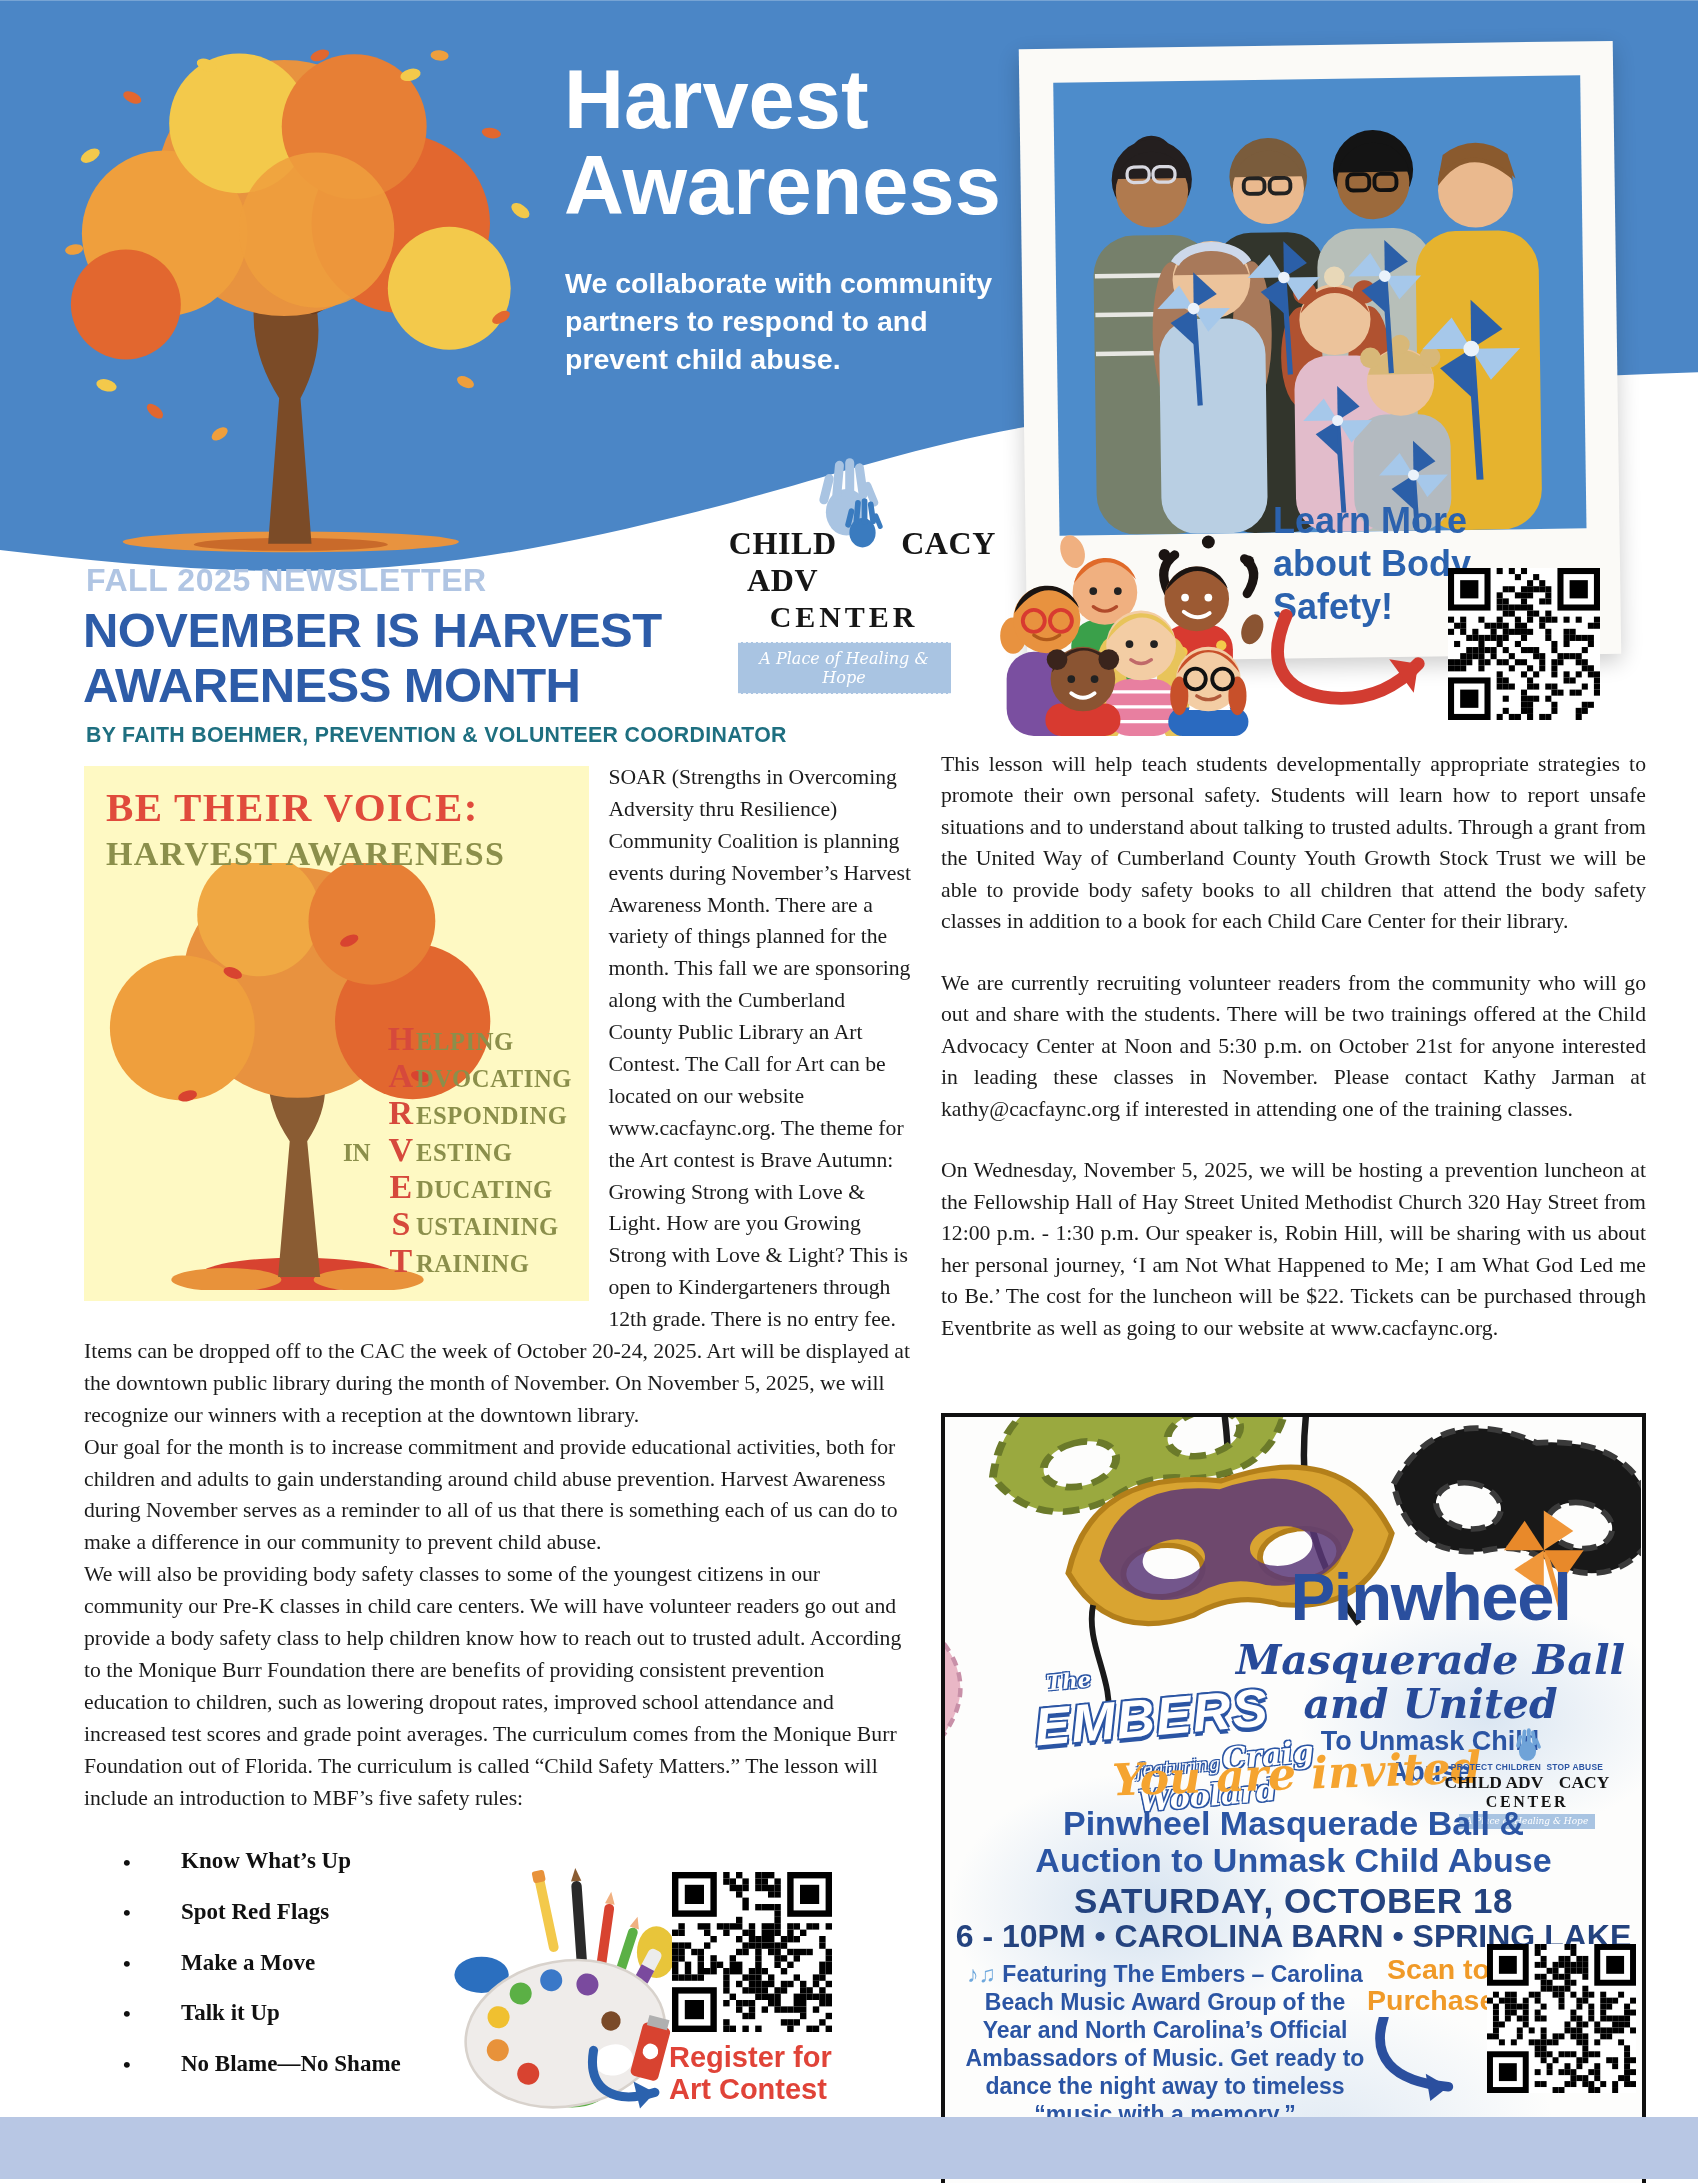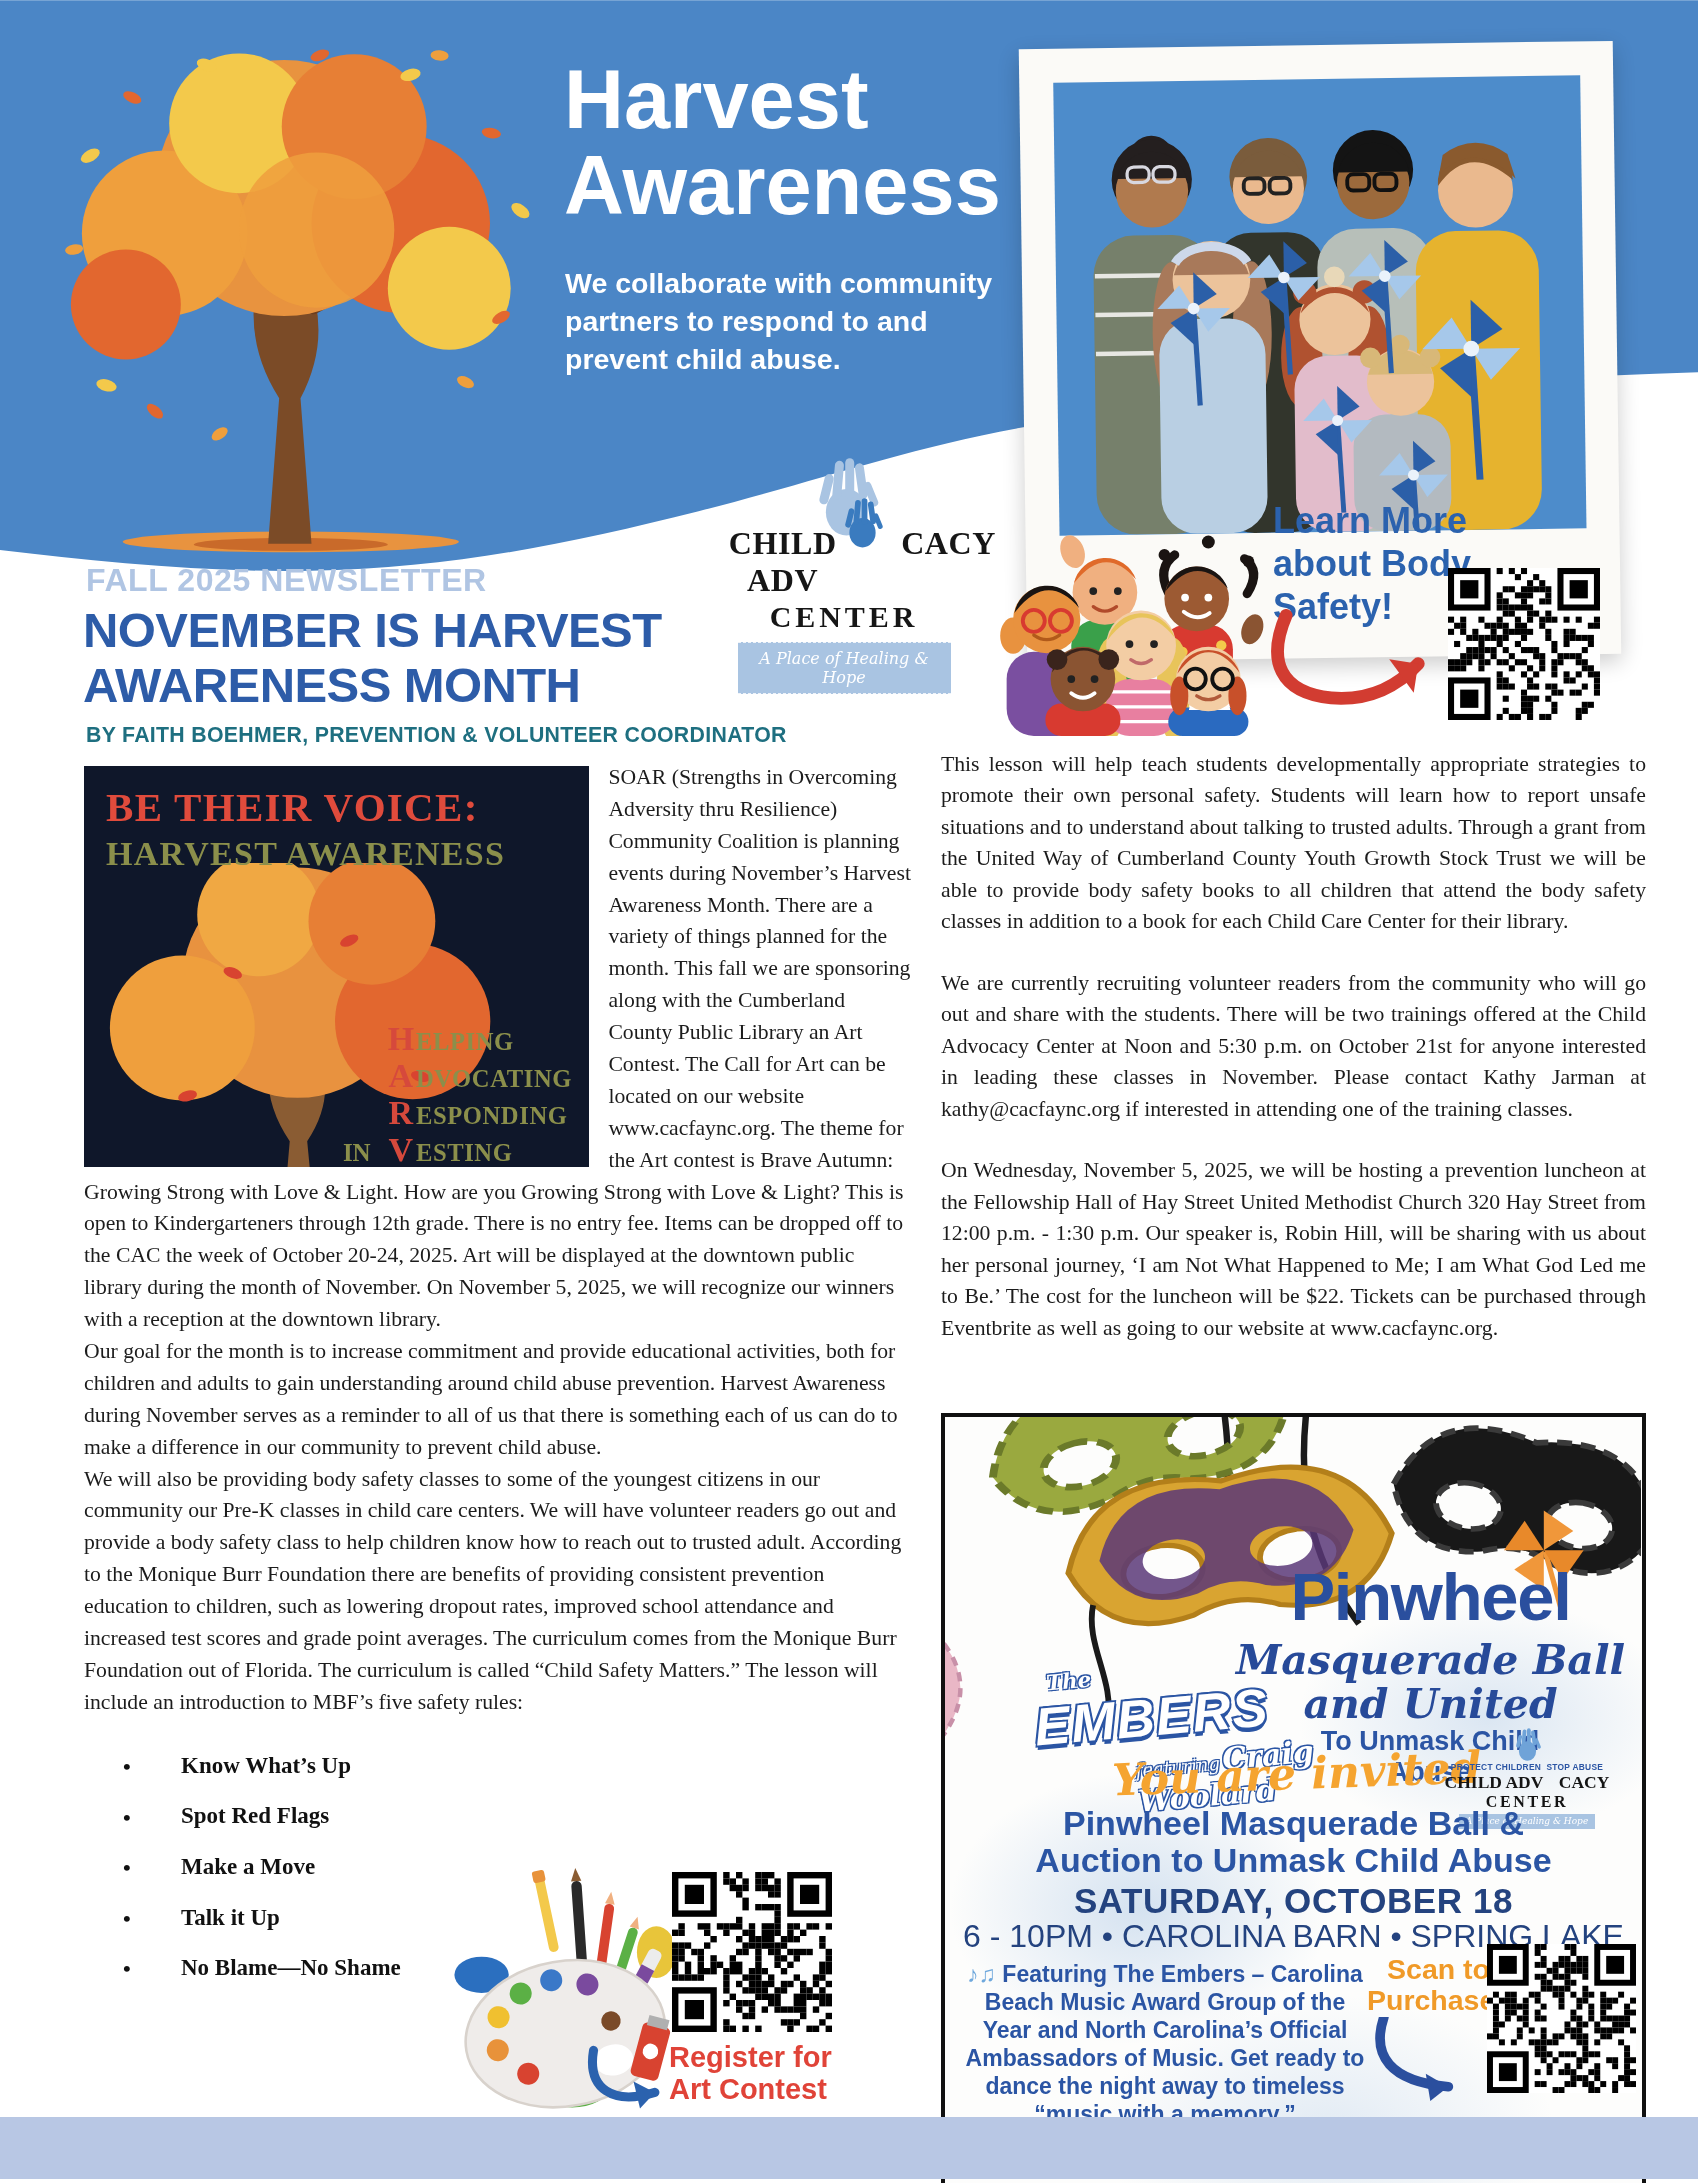--- a/index.html
+++ b/index.html
@@ -42,21 +42,21 @@
   .qr1{position:absolute;left:1448px;top:568px;width:152px;height:152px;}
   
   .fall-label{position:absolute;left:86px;top:562px;font-size:32px;font-weight:bold;
       color:#b0c5e3;letter-spacing:0.6px;}
   .headline{position:absolute;left:83px;top:603px;font-size:49px;font-weight:bold;
       color:#2d5ca8;line-height:1.12;letter-spacing:-0.6px;}
   .byline{position:absolute;left:86px;top:723px;font-size:21.3px;font-weight:bold;
       color:#1e6f80;letter-spacing:0.3px;}
   
   .left-col{position:absolute;left:84px;top:762px;width:828px;}
-  .poster{float:left;width:505px;height:401px;margin:3.9px 19.4px 9px 0;background:#0f172a;
+  .poster{float:left;width:505px;height:535px;margin:3.9px 19.4px 9px 0;background:#fef9c3;
       position:relative;overflow:hidden;}
   .poster-tree{position:absolute;left:-13px;top:97px;}
   .poster-title{position:relative;margin:17px 0 0 22px;font-size:41px;font-weight:bold;color:#e04b3c;
       letter-spacing:1.3px;z-index:2;}
   .poster-sub{position:relative;margin:3.9px 0 0 22px;font-size:34px;font-weight:bold;color:#8b8f4b;
       letter-spacing:1.3px;z-index:2;}
   .acronym{position:absolute;right:17px;top:254px;z-index:2;}
   .acr-row{display:flex;align-items:baseline;height:37px;}
   .acr-pre{width:43px;text-align:left;font-size:25px;font-weight:bold;color:#8b8f4b;}
   .acr-letter{width:30px;text-align:center;font-size:34px;font-weight:bold;color:#d6493c;}
@@ -111,21 +111,21 @@
   .minilogo-l2{font-family:"Liberation Serif",serif;font-size:16px;font-weight:600;letter-spacing:2.6px;}
   .miniribbon{margin:2.6px auto 0;width:136px;background:#a9c4e2;color:#fff;font-family:"DejaVu Serif",serif;
       font-style:italic;font-size:9px;padding:2.6px 0;}
   .flyer-h1{position:absolute;left:0;top:387px;width:100%;text-align:center;
       font-size:34px;font-weight:bold;color:#2b55a4;}
   .flyer-h2{position:absolute;left:0;top:424px;width:100%;text-align:center;
       font-size:34px;font-weight:bold;color:#2b55a4;}
   .flyer-date{position:absolute;left:0;top:464px;width:100%;text-align:center;
       font-size:35px;font-weight:bold;color:#24437f;letter-spacing:0.6px;}
   .flyer-venue{position:absolute;left:0;top:501px;width:100%;text-align:center;
-      font-size:32px;font-weight:normal;color:#24437f;}
+      font-size:32px;font-weight:bold;color:#24437f;}
   .flyer-desc{position:absolute;left:13px;top:543px;width:414px;text-align:center;
       font-size:23px;font-weight:bold;color:#2b55a4;line-height:1.22;}
   .notes{color:#6fa8dc;}
   .scan{position:absolute;left:422px;top:537px;width:123px;font-size:28.5px;font-weight:bold;
       color:#f09a28;line-height:1.08;text-align:right;}
   .qr3{position:absolute;left:542px;top:527px;width:149px;height:149px;}
   .blue-arrow2{position:absolute;left:426px;top:600px;}
   
   .footer{position:absolute;left:0;top:2117px;width:1698px;height:62px;background:#b8c7e4;}
 </style>

